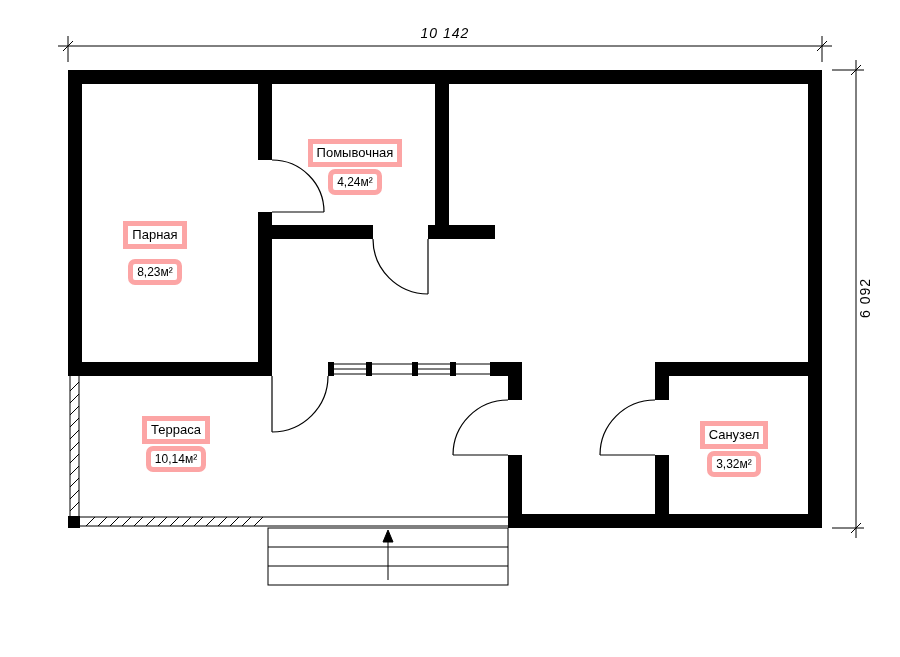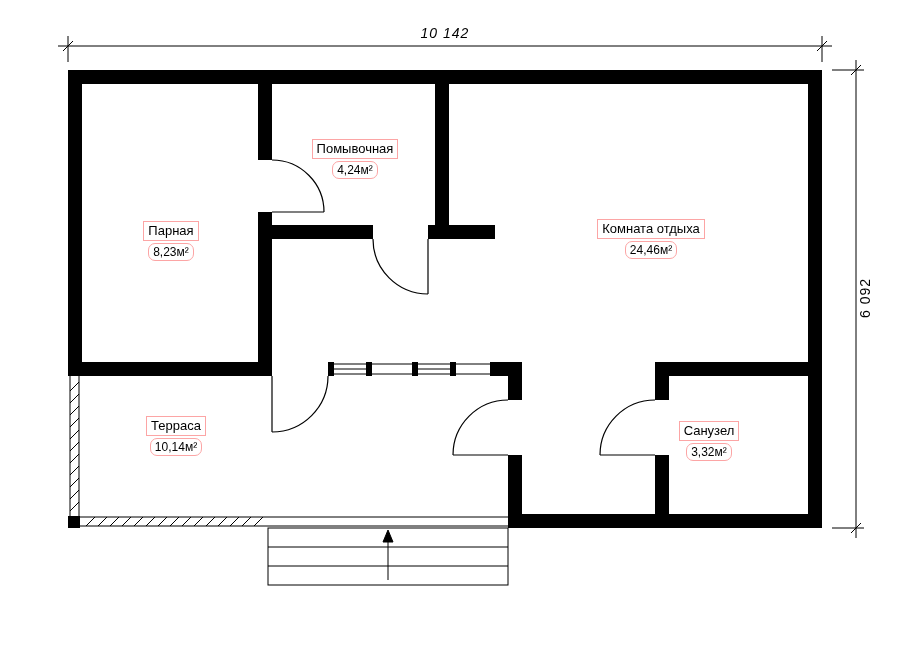--- a/index.html
+++ b/index.html
@@ -22,33 +22,33 @@
   }
   .dim-top{left:395px;top:25px;width:100px;font-style:italic;}
   .dim-right{left:835px;top:290px;width:60px;transform:rotate(-90deg);}
   .room-label{
     position:absolute;
     display:flex;
     flex-direction:column;
     align-items:center;
   }
   .room-name,.room-area{
-    border:1px solid #fca5a5;
+    border:5px solid #fca5a5;
     background:#fff;
     padding:0 4px;
     font-size:13px;
     line-height:18px;
     white-space:nowrap;
   }
   .room-area{font-size:12px;margin-top:2px;line-height:16px;border-radius:7px;}
-  .lbl-parnaya{left:116px;top:221px;width:110px;}
+  .lbl-parnaya{left:100px;top:221px;width:110px;gap:8px;}
   .lbl-pomyvochnaya{left:300px;top:139px;width:110px;}
   .lbl-komnata{left:581px;top:219px;width:140px;}
   .lbl-terrasa{left:121px;top:416px;width:110px;}
-  .lbl-sanuzel{left:654px;top:421px;width:110px;}
+  .lbl-sanuzel{left:679px;top:421px;width:110px;}
 </style>
 </head>
 <body>
 
 <div class="sheet">
 
   <svg width="900" height="657" viewBox="0 0 900 657">
 
     <g fill="#000000">
       <rect x="68" y="70" width="754" height="14"></rect>
@@ -189,24 +189,20 @@
   <div class="room-label lbl-parnaya">
     <div class="room-name">Парная</div>
     <div class="room-area">8,23м²</div>
   </div>
 
   <div class="room-label lbl-pomyvochnaya">
     <div class="room-name">Помывочная</div>
     <div class="room-area">4,24м²</div>
   </div>
 
-  <div class="room-label lbl-komnata">
-    <div class="room-name">Комната отдыха</div>
-    <div class="room-area">24,46м²</div>
-  </div>
 
   <div class="room-label lbl-terrasa">
     <div class="room-name">Терраса</div>
     <div class="room-area">10,14м²</div>
   </div>
 
   <div class="room-label lbl-sanuzel">
     <div class="room-name">Санузел</div>
     <div class="room-area">3,32м²</div>
   </div>

